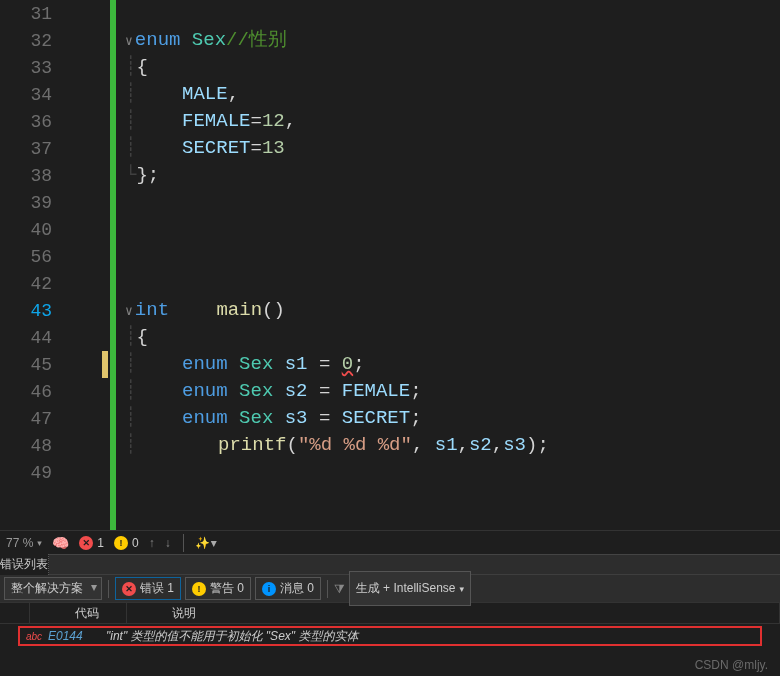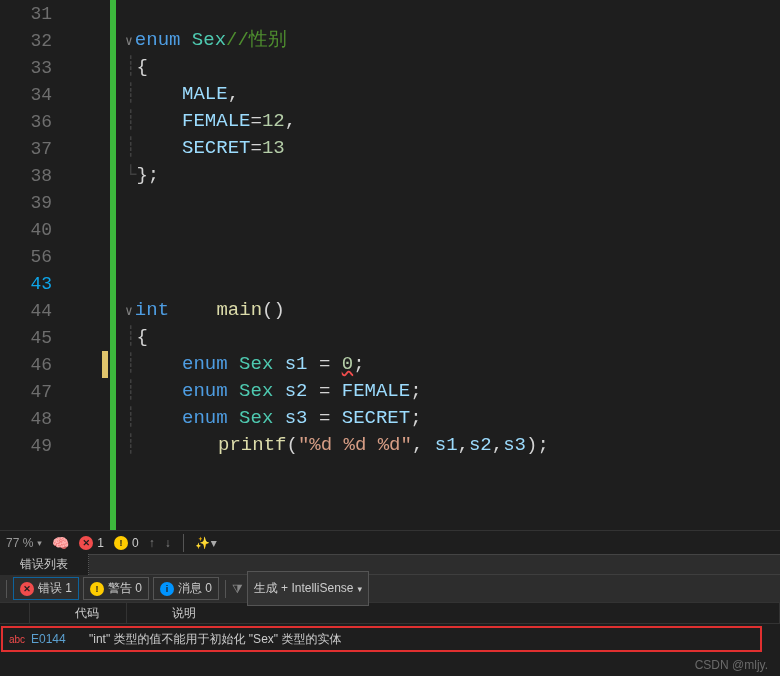--- a/index.html
+++ b/index.html
@@ -128,21 +128,21 @@
 .panel-tabs {
   height: 20px;
   background: #2d2d2d;
   border-top: 1px solid #444;
   display: flex;
   align-items: center;
   font-size: 12px;
   font-family: 'Segoe UI', Arial, sans-serif;
 }
 .panel-tab {
-  padding: 2px 20px;
+  padding: 2px 0;
   color: #ccc;
   background: #1e1e1e;
   border-right: 1px dotted #555;
 }
 
 .error-toolbar {
   height: 28px;
   background: #2d2d2d;
   border-top: 1px solid #3e3e3e;
   display: flex;
@@ -196,29 +196,30 @@
   font-family: 'Segoe UI', Arial, sans-serif;
   color: #ccc;
   gap: 37px;
 }
 .col { padding: 2px 8px; border-right: 1px solid #333; }
 .col-icon { width: 30px; }
 .col-code { width: 60px; }
 .col-desc { flex: 1; }
 
 .error-row {
-  height: 26px;
+  height: 20px;
   background: #1e1e1e;
   display: flex;
   align-items: center;
   font-size: 12px;
   font-family: 'Segoe UI', Arial, sans-serif;
   color: #ccc;
   border: 2px solid #e03030;
-  margin: 2px 18px 2px 1px;
+  margin: 2px 18px 2px 18px;
+  font-style: italic;
 }
 .row-icon { width: 28px; text-align: center; color: #f14c4c; font-size: 10px; }
 .row-code { width: 58px; color: #5ba0d0; }
 .row-desc { flex: 1; }
 
 .watermark {
   position: absolute;
   right: 12px;
   bottom: 4px;
   color: #6a6a6a;
@@ -255,20 +256,23 @@
           <div class="line-num">38</div>
         </div>
         <div class="line-row">
           <div class="line-num">39</div>
         </div>
         <div class="line-row">
           <div class="line-num">40</div>
         </div>
         <div class="line-row">
           <div class="line-num">56</div>
+        </div>
+        <div class="line-row">
+          <div class="line-num">42</div>
         </div>
         <div class="line-row">
           <div class="line-num current">43</div>
         </div>
         <div class="line-row">
           <div class="line-num">44</div>
         </div>
         <div class="line-row">
           <div class="line-num">45</div>
         </div>
@@ -329,20 +333,21 @@
   <span class="status-item arrow-icon">↓</span>
   <span class="sep"></span>
   <span class="status-item wand-icon">✨▾</span>
 </div>
 
 <div class="panel-tabs">
   <div class="panel-tab">错误列表</div>
 </div>
 
 <div class="error-toolbar">
+  <div class="dropdown">整个解决方案</div>
   <span class="sep"></span>
   <div class="filter-pill active">
     <span class="err-badge err-bg">✕</span>
     <span>错误 1</span>
   </div>
   <div class="filter-pill">
     <span class="err-badge warn-bg">!</span>
     <span>警告 0</span>
   </div>
   <div class="filter-pill">

